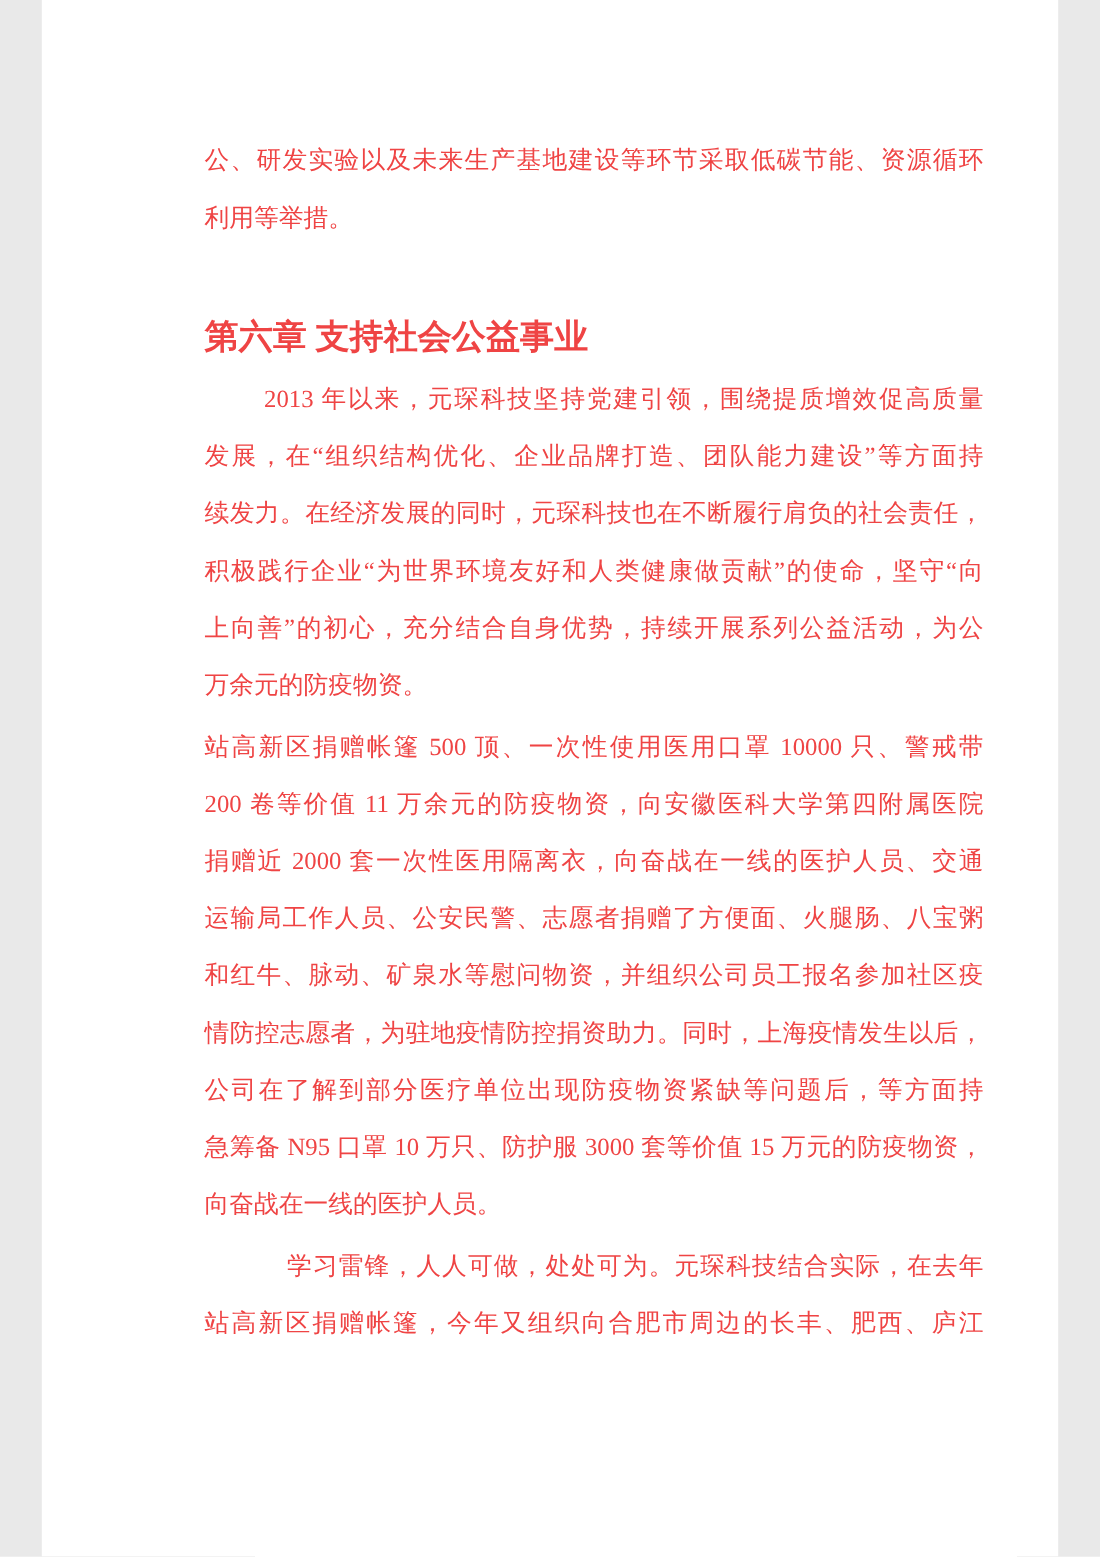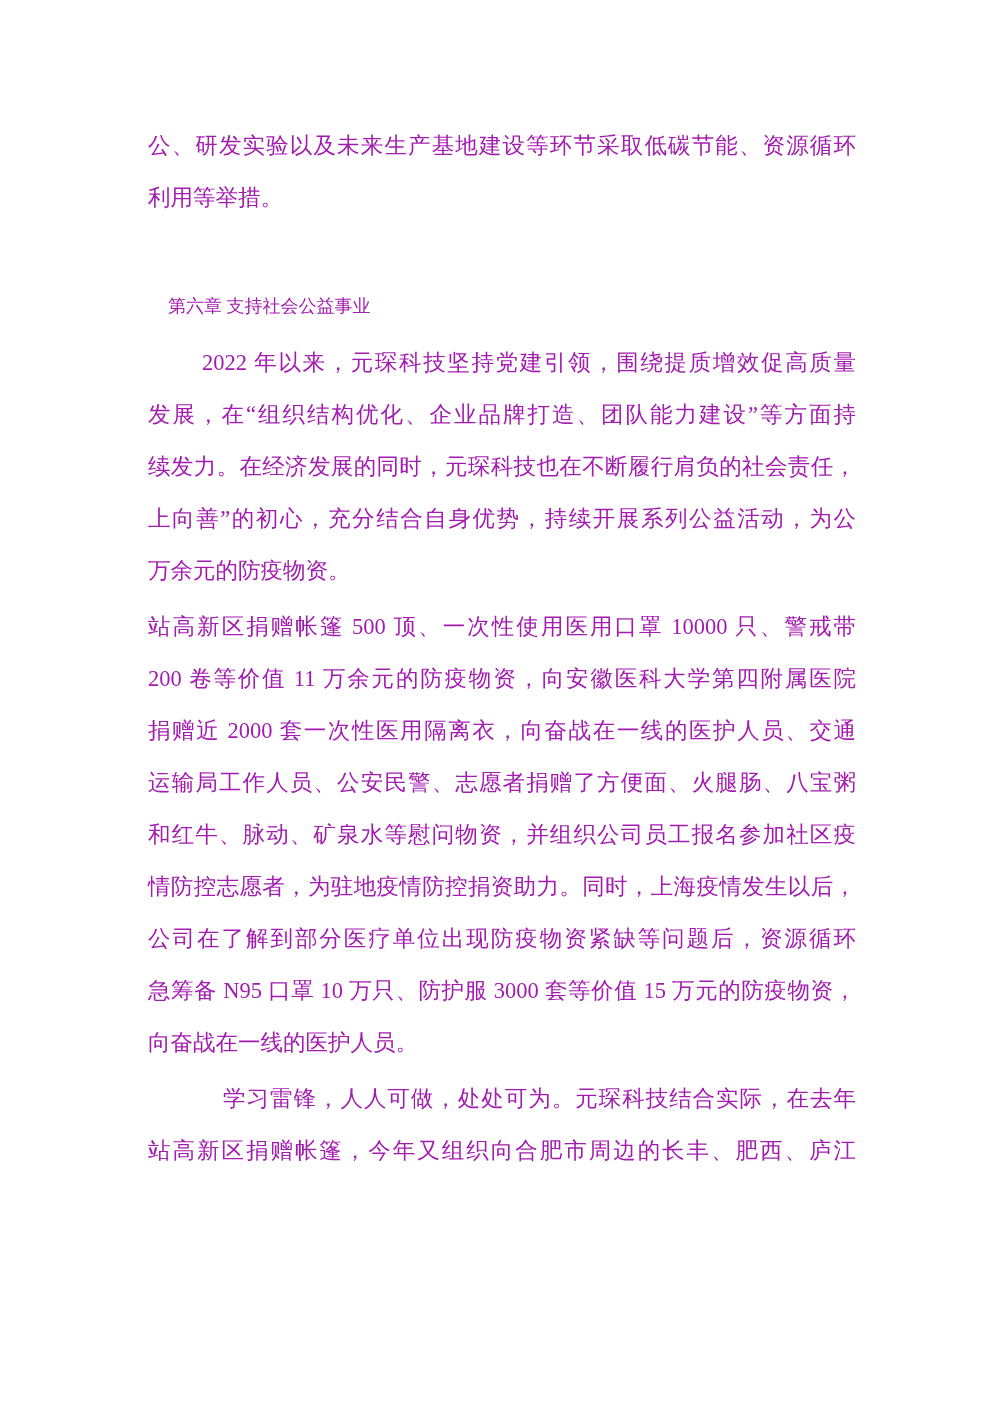--- a/index.html
+++ b/index.html
@@ -1,74 +1,74 @@
 <!DOCTYPE html>
 <html><head>
 <meta charset="utf-8">
 <style>
   html, body { margin: 0; padding: 0; background: #e9e9e9; }
   .page {
     position: relative;
-    width: 1000px;
+    width: 924px;
     height: 1415px;
     margin: 0 auto;
     background: #ffffff;
     overflow: hidden;
     font-family: "Liberation Serif", "DejaVu Serif", serif;
-    color: #a21caf;
+    color: #ef4444;
   }
   .content {
     position: absolute;
     left: 148px;
     top: 120px;
     width: 708px;
     font-size: 22.5px;
     line-height: 52px;
   }
   .para { margin: 0; }
   .para + .para { margin-top: 4px; }
   .line { width: 100%; }
   .line.just {
     text-align: justify;
     text-align-last: justify;
   }
   .heading {
-    font-weight: 400;
+    font-weight: 700;
     margin-top: 56px;
     margin-bottom: 5px;
     white-space: pre-wrap;
-    font-size: 18px;
-    margin-left: 20px;
+    font-size: 31px;
   }
 </style>
 </head>
 <body>
 
 <div class="page">
   <div class="content">
       <div class="para">
         <div class="line just">公、研发实验以及未来生产基地建设等环节采取低碳节能、资源循环</div>
         <div class="line">利用等举措。</div>
       </div>
       <div class="heading">第六章 支持社会公益事业</div>
       <div class="para">
-        <div class="line just" style="text-indent: 54px;">2022 年以来，元琛科技坚持党建引领，围绕提质增效促高质量</div>
+        <div class="line just" style="text-indent: 54px;">2013 年以来，元琛科技坚持党建引领，围绕提质增效促高质量</div>
         <div class="line just">发展，在“组织结构优化、企业品牌打造、团队能力建设”等方面持</div>
         <div class="line just">续发力。在经济发展的同时，元琛科技也在不断履行肩负的社会责任，</div>
+        <div class="line just">积极践行企业“为世界环境友好和人类健康做贡献”的使命，坚守“向</div>
         <div class="line just">上向善”的初心，充分结合自身优势，持续开展系列公益活动，为公</div>
         <div class="line">万余元的防疫物资。</div>
       </div>
       <div class="para">
         <div class="line just">站高新区捐赠帐篷 500 顶、一次性使用医用口罩 10000 只、警戒带</div>
         <div class="line just">200 卷等价值 11 万余元的防疫物资，向安徽医科大学第四附属医院</div>
         <div class="line just">捐赠近 2000 套一次性医用隔离衣，向奋战在一线的医护人员、交通</div>
         <div class="line just">运输局工作人员、公安民警、志愿者捐赠了方便面、火腿肠、八宝粥</div>
         <div class="line just">和红牛、脉动、矿泉水等慰问物资，并组织公司员工报名参加社区疫</div>
         <div class="line just">情防控志愿者，为驻地疫情防控捐资助力。同时，上海疫情发生以后，</div>
-        <div class="line just">公司在了解到部分医疗单位出现防疫物资紧缺等问题后，资源循环</div>
+        <div class="line just">公司在了解到部分医疗单位出现防疫物资紧缺等问题后，等方面持</div>
         <div class="line just">急筹备 N95 口罩 10 万只、防护服 3000 套等价值 15 万元的防疫物资，</div>
         <div class="line">向奋战在一线的医护人员。</div>
       </div>
       <div class="para">
         <div class="line just" style="text-indent: 75px;">学习雷锋，人人可做，处处可为。元琛科技结合实际，在去年</div>
         <div class="line just">站高新区捐赠帐篷，今年又组织向合肥市周边的长丰、肥西、庐江</div>
       </div>
     </div>
 </div>
 

